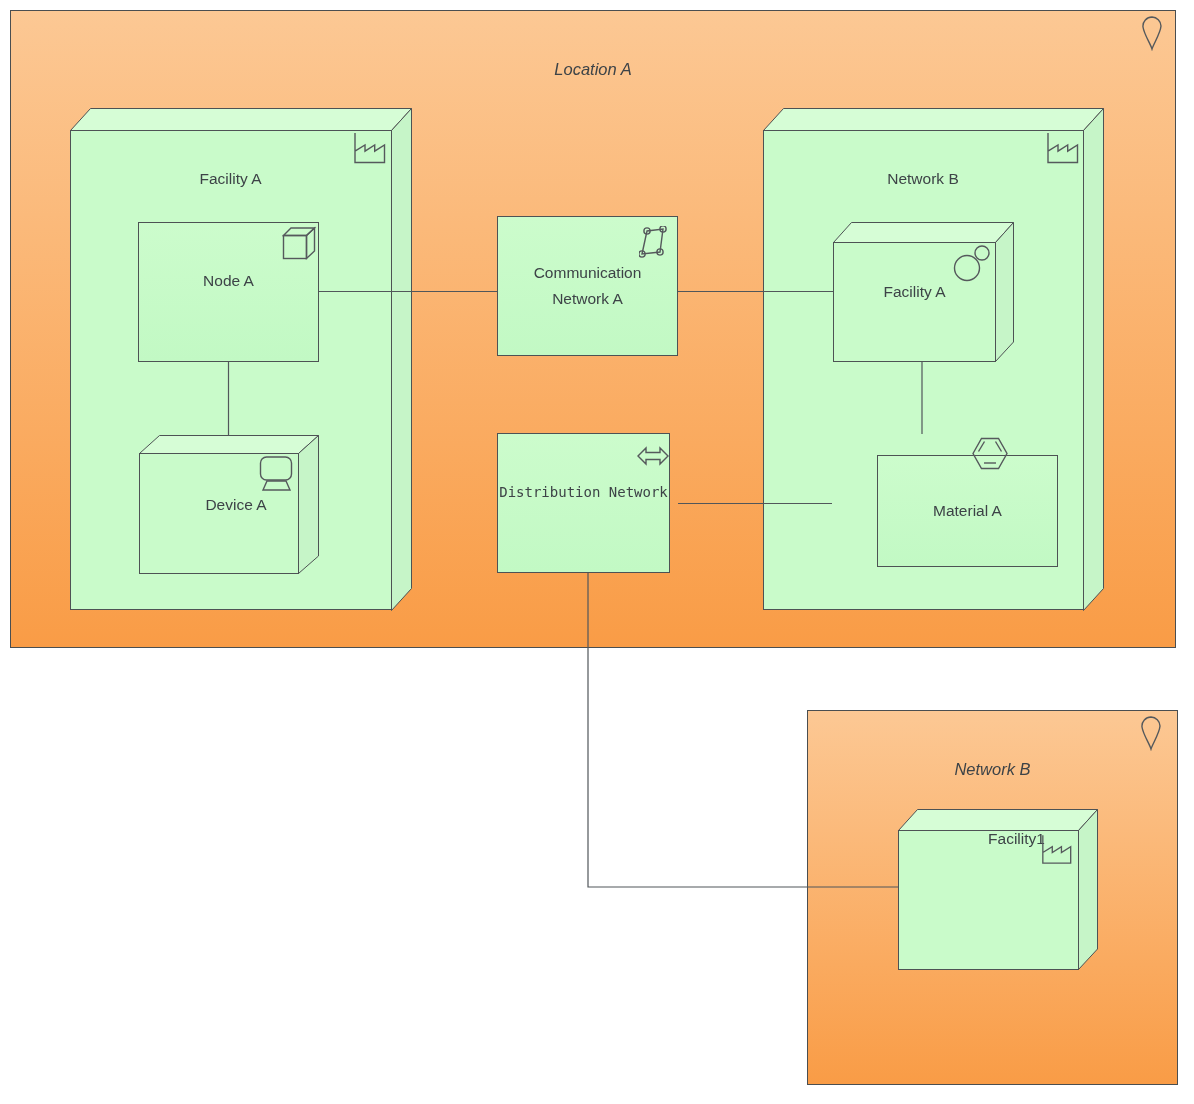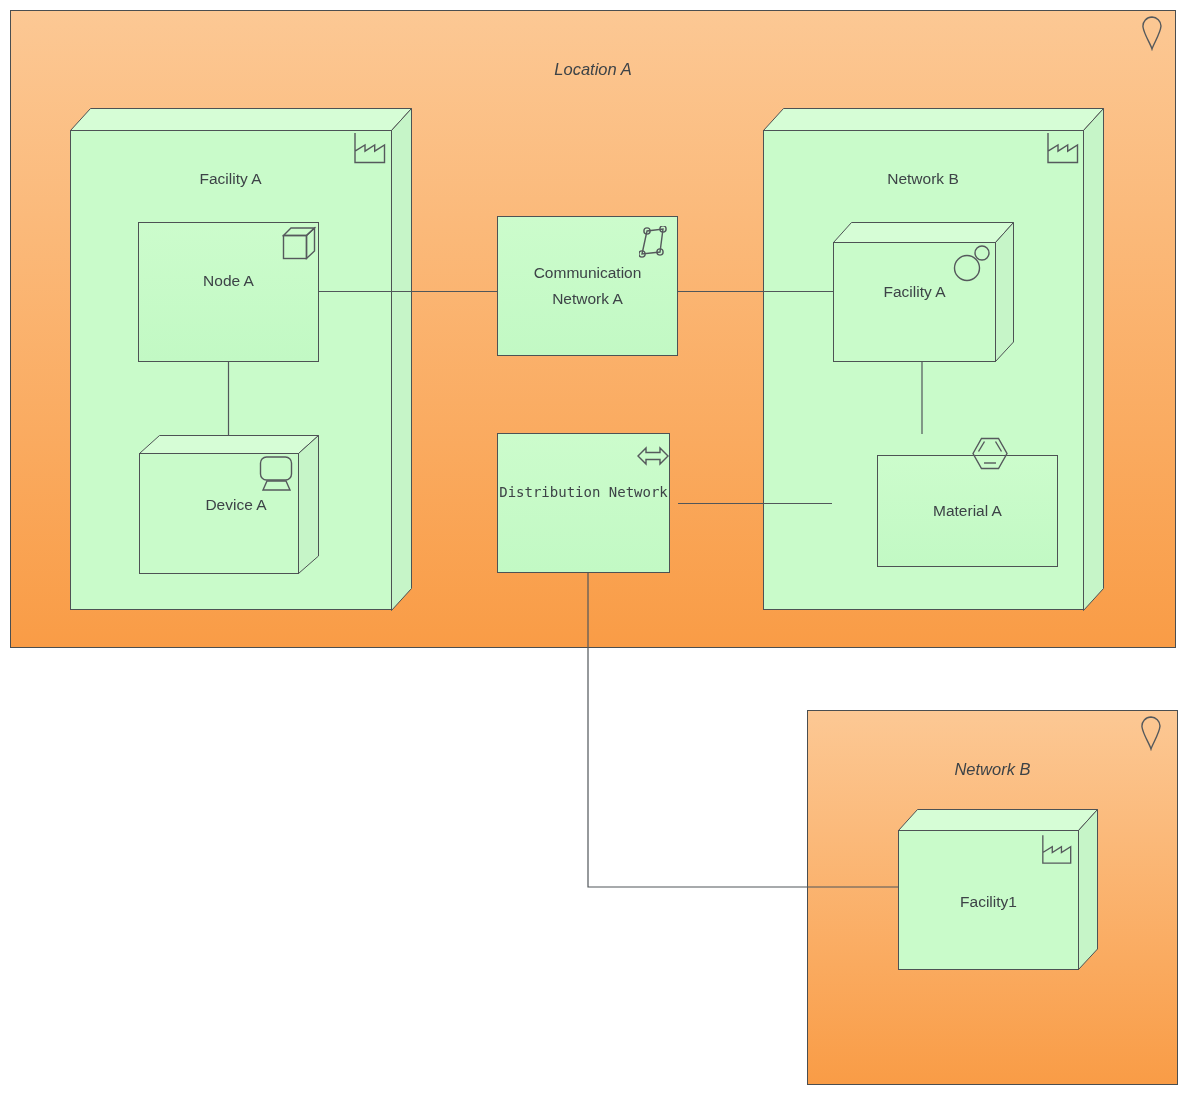--- a/index.html
+++ b/index.html
@@ -136,21 +136,21 @@
     <line x1="6.5" y1="14.5" x2="12.5" y2="4.5"></line>
     <line x1="23.5" y1="4.5" x2="29.5" y2="14.5"></line>
     <line x1="12" y1="26" x2="24" y2="26"></line>
   </svg>
 
   <svg class="abs shape3d" style="left:898px;top:809px;" width="200" height="161" viewBox="0 0 200 161">
     <polygon points="0.5,21.5 19.5,0.5 199.5,0.5 180.5,21.5" fill="#d6fdd6"></polygon>
     <polygon points="180.5,21.5 199.5,0.5 199.5,140 180.5,160.5" fill="#c6f5c8"></polygon>
     <rect x="0.5" y="21.5" width="180" height="139" fill="#c9fbca"></rect>
   </svg>
-  <div class="boxlabel" style="left:898px;top:891px;width:181px;height:22px;">Facility1</div>
+  <div class="boxlabel" style="left:898px;top:828px;width:181px;height:22px;padding-left:28px;">Facility1</div>
   <svg class="abs icon" style="left:1040px;top:833px;" width="34" height="33" viewBox="0 0 36 32">
     <path d="M3,1 L3,30.5 L32.5,30.5 L32.5,13 L22.7,19.2 L22.7,13 L13,19.2 L13,13 L3,19.2"></path>
   </svg>
 
   <svg class="connectors" width="1194" height="1104" viewBox="0 0 1194 1104">
     <line x1="319" y1="291.5" x2="497" y2="291.5"></line>
     <line x1="678" y1="291.5" x2="833" y2="291.5"></line>
     <line x1="228.5" y1="362" x2="228.5" y2="436"></line>
     <line x1="922" y1="362" x2="922" y2="434"></line>
     <line x1="678" y1="503.5" x2="832" y2="503.5"></line>

